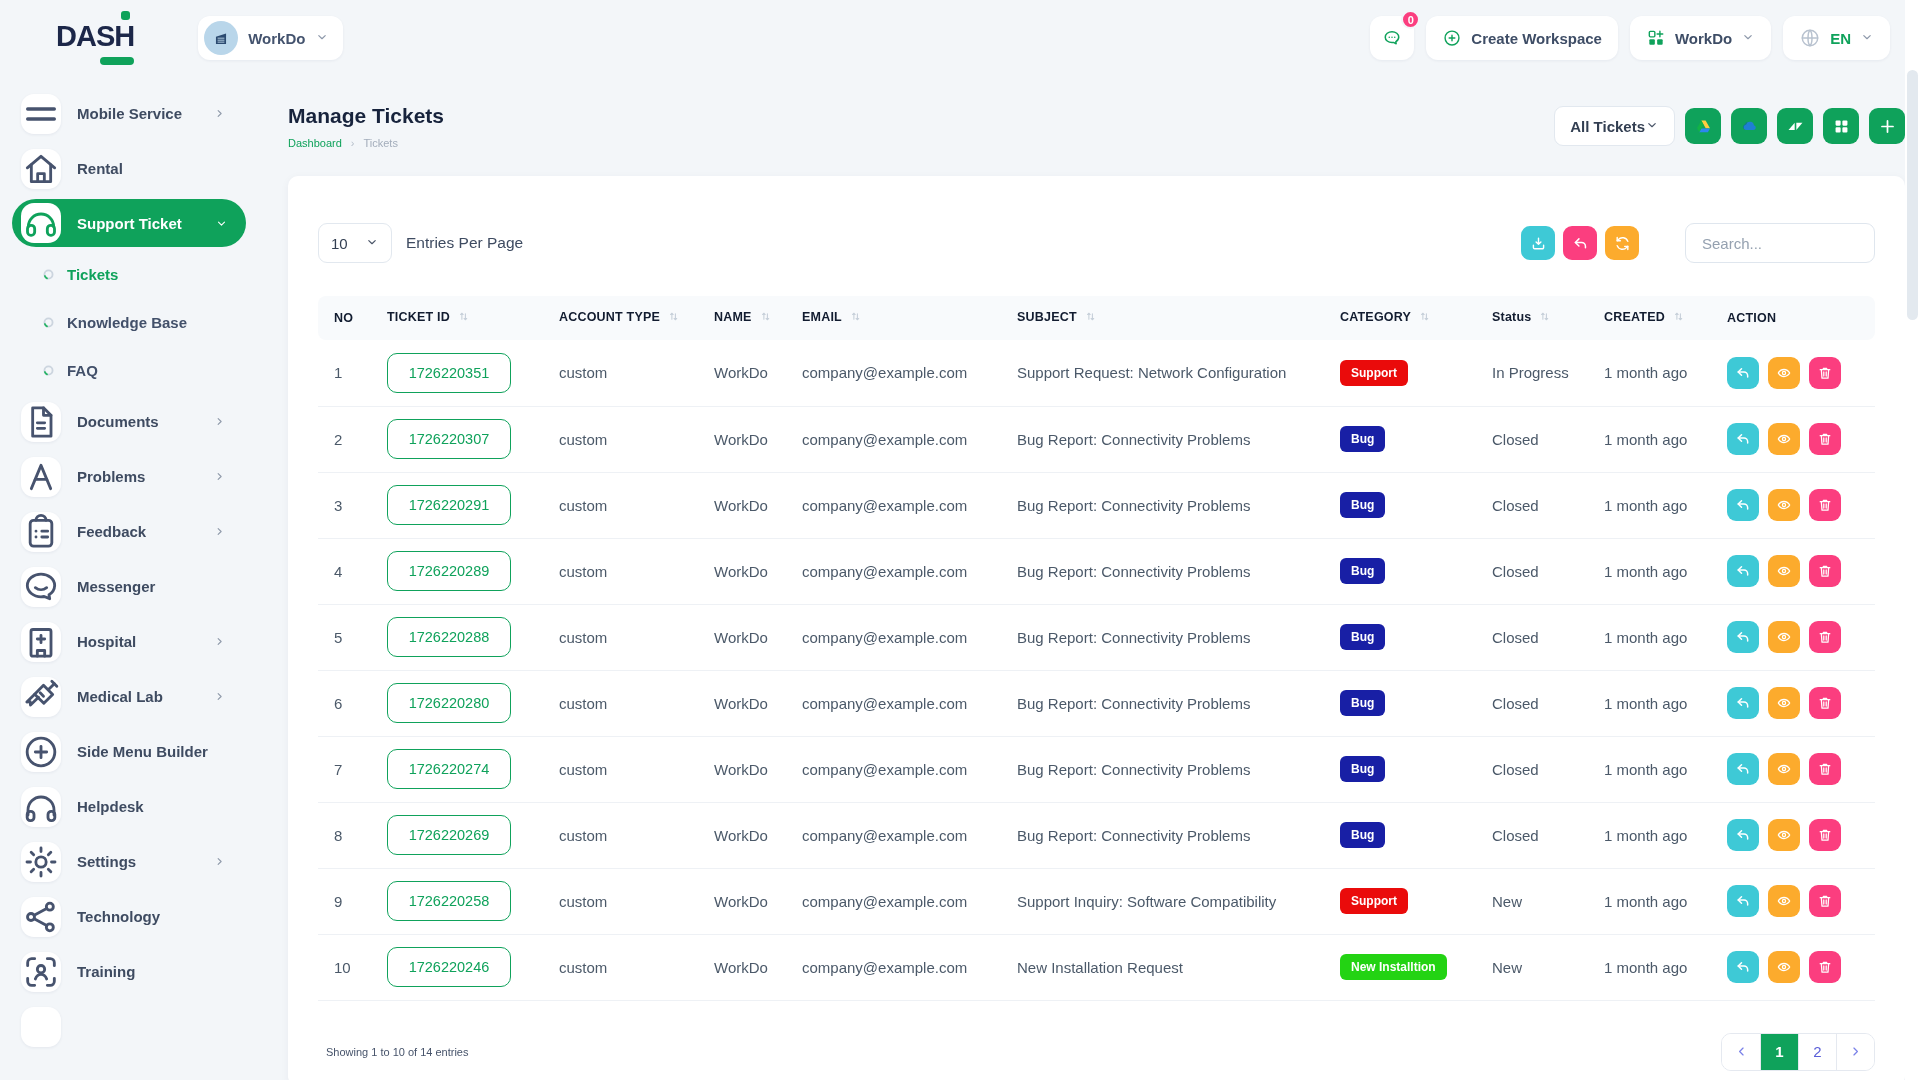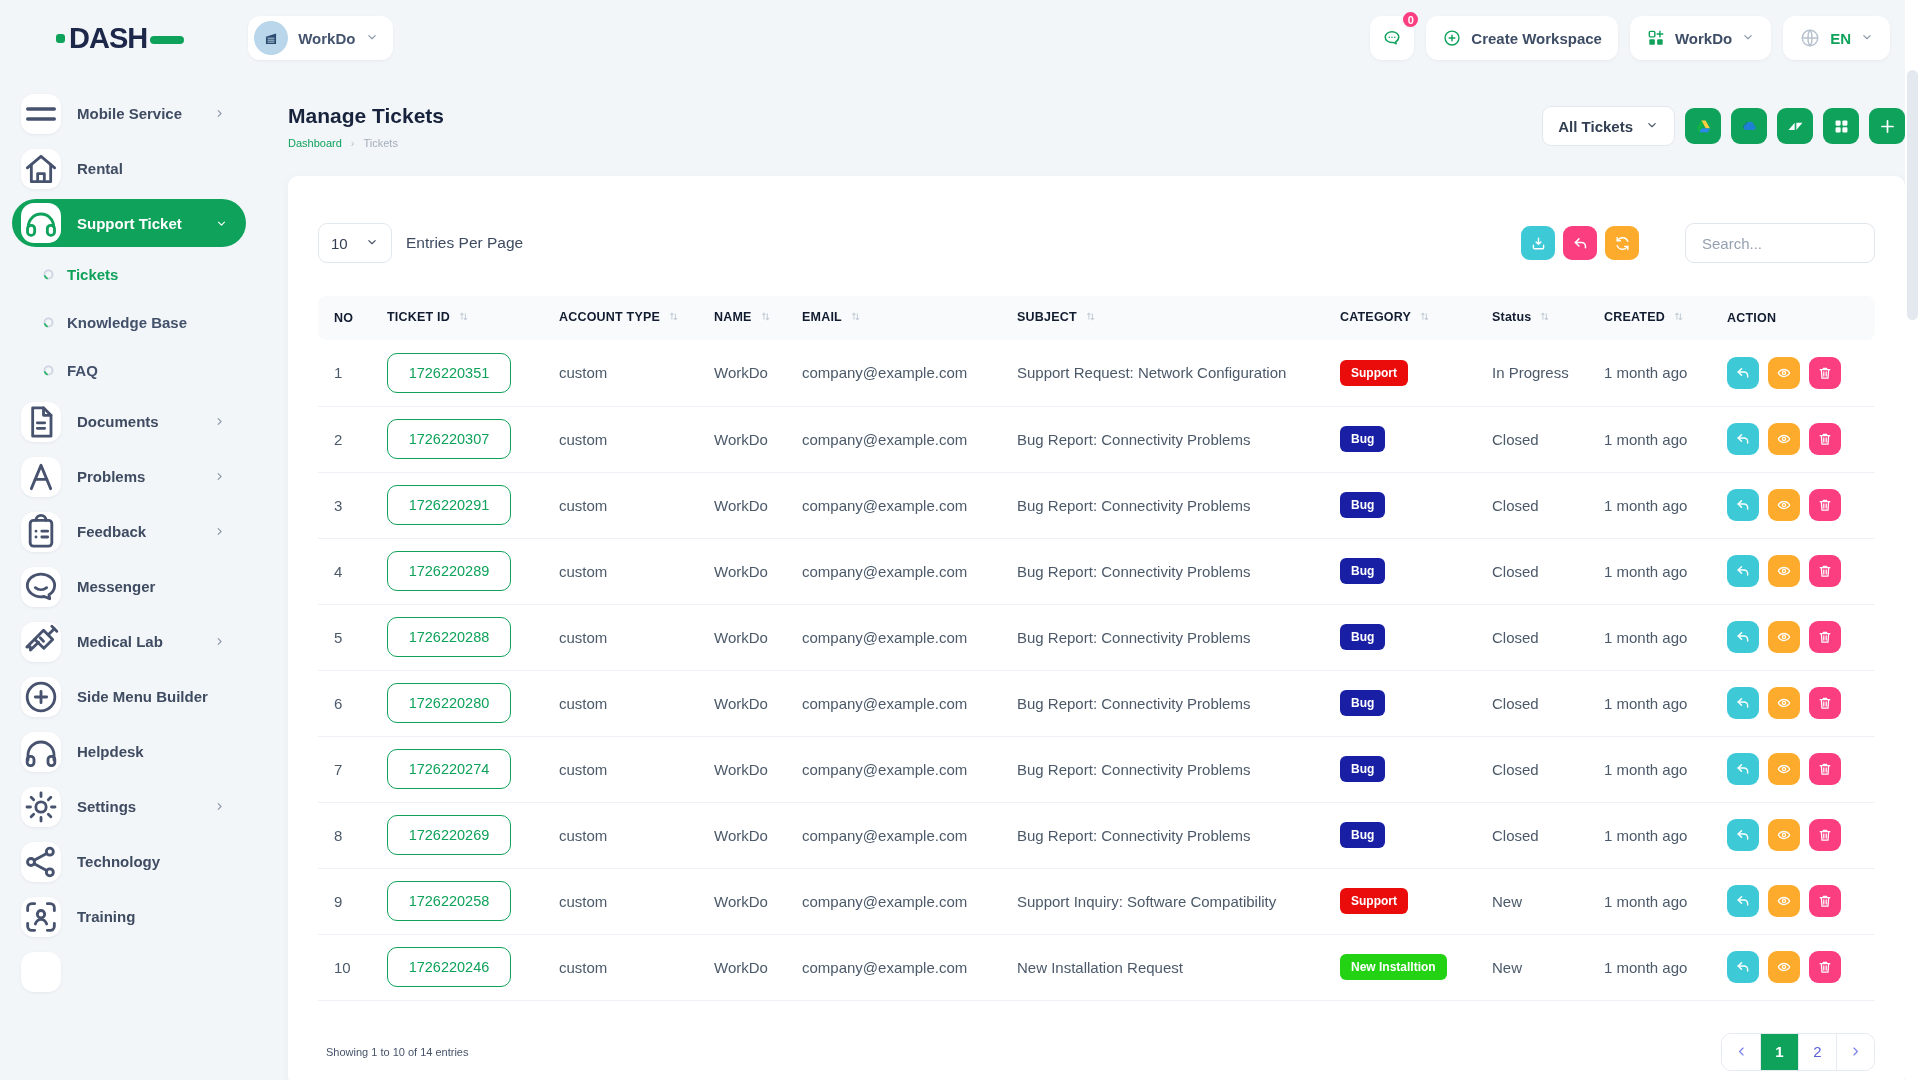--- a/index.html
+++ b/index.html
@@ -8,21 +8,21 @@
   .app{position:relative;width:1920px;height:1080px;}
   .icn{display:inline-flex;align-items:center;justify-content:center;line-height:0;}
   .icn svg{width:20px;height:20px;}
 
   
   .scroll-track{position:absolute;right:0;top:0;width:15px;height:1080px;background:#ffffff;z-index:60;}
   .scroll-thumb{position:absolute;left:2px;top:70px;width:11px;height:250px;border-radius:6px;background:#e3e9ef;}
 
   
   .topbar{position:absolute;left:0;top:0;width:1920px;height:76px;display:flex;align-items:center;z-index:10;}
-  .logo{display:flex;align-items:center;margin-left:56px;}
+  .logo{display:flex;align-items:flex-end;margin-left:56px;flex-direction:column;}
   .logo-dot{width:9px;height:9px;border-radius:3px;background:var(--accent);margin-right:4px;}
   .logo-text{font-size:29px;font-weight:800;letter-spacing:-1px;color:#1c2749;}
   .logo-bar{width:34px;height:8px;border-radius:4px;background:var(--accent);margin-left:3px;margin-top:4px;}
   .workspace-pill{margin-left:64px;height:44px;background:#fff;border:none;border-radius:12px;
     display:flex;align-items:center;gap:10px;padding:0 14px 0 6px;cursor:pointer;
     box-shadow:0 1px 3px rgba(20,40,80,.06);}
   .ws-avatar{width:34px;height:34px;border-radius:50%;background:#b9d6ea;display:flex;align-items:center;justify-content:center;}
   .ws-avatar svg{width:22px;height:22px;}
   .ws-name{font-size:15px;font-weight:700;color:#44536e;}
   .chev{color:#8d98aa;}
@@ -65,21 +65,21 @@
   
   .content{position:absolute;left:288px;top:76px;width:1617px;}
   .page-head{margin-top:28px;display:flex;align-items:flex-start;}
   .page-title{margin:0;font-size:21px;font-weight:700;color:#17233c;text-align:center;}
   .breadcrumb{margin-top:9px;font-size:11px;display:flex;align-items:center;gap:9px;}
   .bc-link{color:var(--accent);text-decoration:none;cursor:pointer;}
   .bc-sep{color:#b7c0cc;}
   .bc-cur{color:#a3adbb;}
   .head-actions{margin-left:auto;display:flex;align-items:center;gap:10px;margin-top:2px;}
   .select-pill{height:40px;background:#fff;border:1px solid #e2e8ef;border-radius:9px;display:flex;
-    align-items:center;gap:12px;padding:0 15px;font-size:15px;color:#333f52;font-weight:600;cursor:pointer;}
+    align-items:center;padding:0 15px;font-size:15px;color:#333f52;font-weight:600;cursor:pointer;}
   .select-pill .chev{color:#4a5568;}
   .green-sq{width:36px;height:36px;border-radius:9px;background:var(--accent);border:none;color:#fff;
     display:flex;align-items:center;justify-content:center;cursor:pointer;}
   .green-sq svg{width:19px;height:19px;}
 
   .card{margin-top:27px;background:#fff;border-radius:10px;height:910px;padding:0 30px;
     box-shadow:0 2px 8px rgba(25,45,80,.05);display:flex;flex-direction:column;}
   .controls{display:flex;align-items:center;margin-top:47px;}
   .select-pill.small{width:74px;padding:0 12px;justify-content:space-between;font-weight:400;}
   .controls-label{margin-left:14px;font-size:15.5px;color:#3e4b61;}
@@ -314,20 +314,35 @@
           <svg viewBox="0 0 24 24" fill="none" stroke="currentColor" stroke-width="1.7" stroke-linecap="round" stroke-linejoin="round">
             <path d="M12 4.3c-4.5 0-8.2 3-8.2 6.8 0 3.7 3.7 6.8 8.2 6.8.6 0 1.3-.1 1.9-.2L17.2 19l-.4-2.4a6.6 6.6 0 0 0 3.4-5.5c0-3.8-3.7-6.8-8.2-6.8z"></path>
             <path d="M8.6 12.4c2 1.6 4.8 1.6 6.8 0"></path>
           </svg>
         </span>
         <span class="side-label">Messenger</span>
       </div>
       <div class="side-item">
         <span class="side-icn-box">
           <svg viewBox="0 0 24 24" fill="none" stroke="currentColor" stroke-width="1.7" stroke-linecap="round" stroke-linejoin="round">
+            <rect x="6" y="4.5" width="12" height="16" rx="1.2"></rect>
+            <path d="M12 8v4.4M9.8 10.2h4.4"></path>
+            <path d="M9.8 20.5v-3.4h4.4v3.4"></path>
+          </svg>
+        </span>
+        <span class="side-label">Hospital</span>
+        <span class="icn side-chev">
+          <svg viewBox="0 0 24 24" fill="none" stroke="currentColor" stroke-width="2" stroke-linecap="round" stroke-linejoin="round">
+            <path d="M9.5 6.5 15 12l-5.5 5.5"></path>
+          </svg>
+        </span>
+      </div>
+      <div class="side-item">
+        <span class="side-icn-box">
+          <svg viewBox="0 0 24 24" fill="none" stroke="currentColor" stroke-width="1.7" stroke-linecap="round" stroke-linejoin="round">
             <path d="M18.5 2.5l3 3"></path>
             <path d="M20 4 16.5 7.5"></path>
             <path d="M8.2 10.3 13.5 5l5.5 5.5-5.3 5.3z"></path>
             <path d="M8.2 10.3 3.5 15l2-.2.2 2 4.8-4.7"></path>
             <path d="M11.5 9.5l2 2"></path>
           </svg>
         </span>
         <span class="side-label">Medical Lab</span>
         <span class="icn side-chev">
           <svg viewBox="0 0 24 24" fill="none" stroke="currentColor" stroke-width="2" stroke-linecap="round" stroke-linejoin="round">

